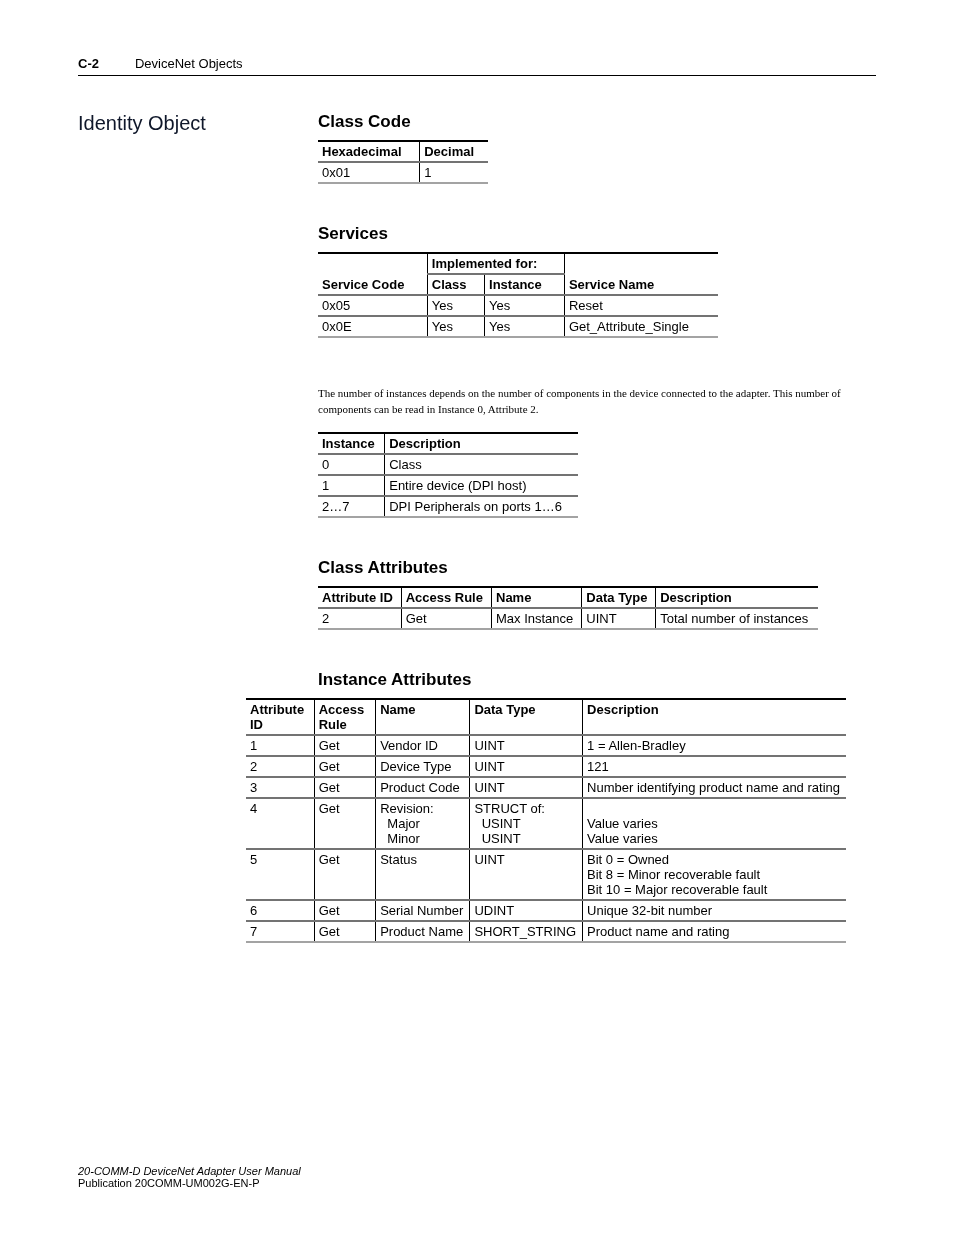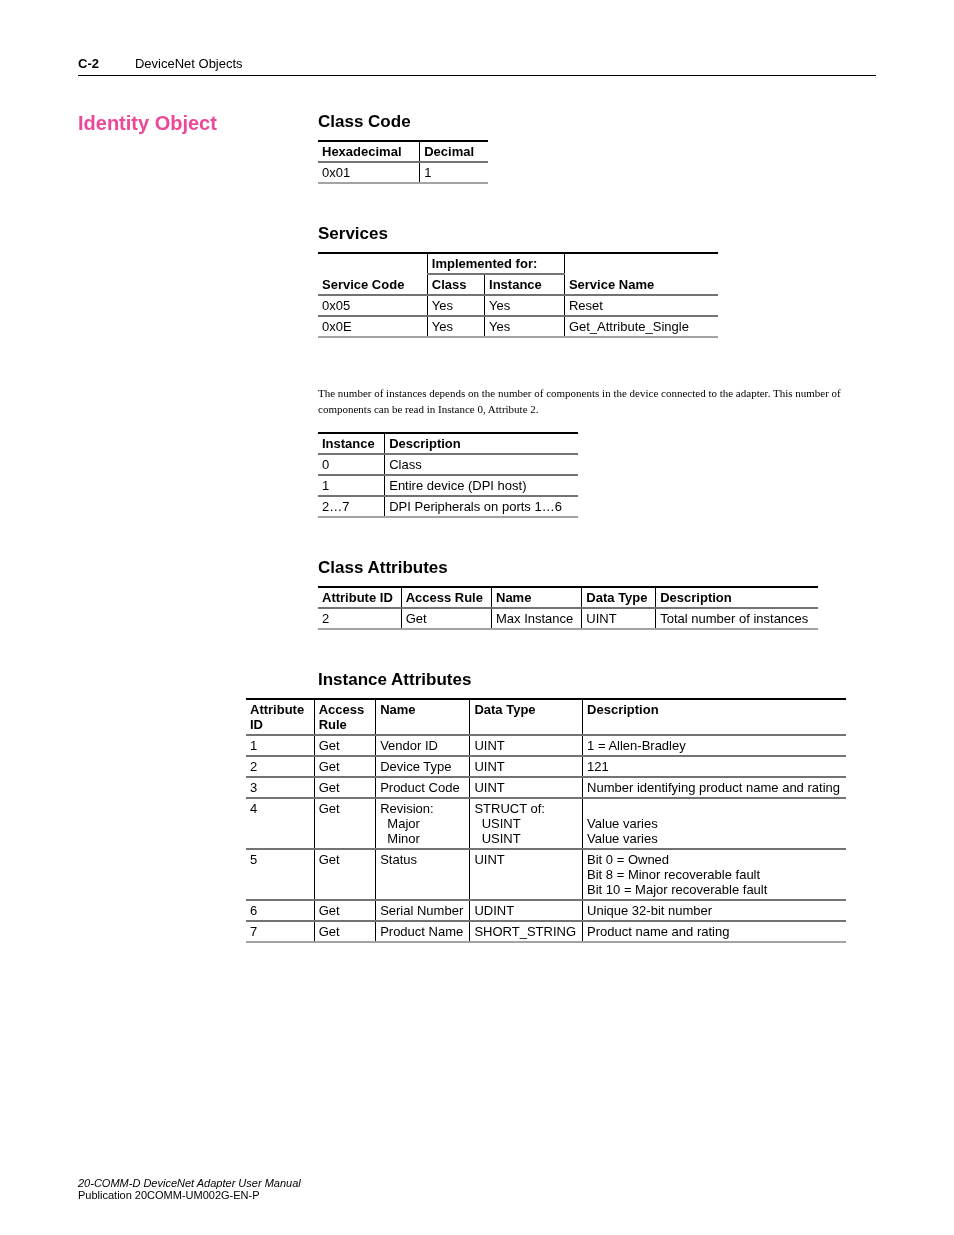--- a/index.html
+++ b/index.html
@@ -22,23 +22,23 @@
     font-size: 13px;
   }
   .header-row .pg { font-weight: bold; margin-right: 36px; }
   .two-col {
     display: grid;
     grid-template-columns: 240px 1fr;
     column-gap: 0;
   }
   .section-title {
     font-family: Arial, Helvetica, sans-serif;
-    font-weight: bold;
+    font-weight: normal;
     font-size: 20px;
-    color: #ec4899;
+    color: #0f172a;
     margin: 0;
   }
   .sub-title {
     font-family: Arial, Helvetica, sans-serif;
     font-weight: bold;
     font-size: 17px;
     margin: 0 0 8px 0;
   }
   .block { margin-bottom: 40px; }
 
@@ -63,21 +63,21 @@
 
   .body-text {
     font-family: "Times New Roman", Times, serif;
     font-size: 11px;
     line-height: 1.45;
     margin: 8px 0 14px 0;
   }
 
   .footer {
     position: absolute;
-    bottom: 34px;
+    bottom: 46px;
     left: 78px;
     font-family: Arial, Helvetica, sans-serif;
     font-size: 11px;
   }
   .footer .line1 { font-style: italic; }
 </style>
 </head>
 <body>
 
 <div class="header-row">

